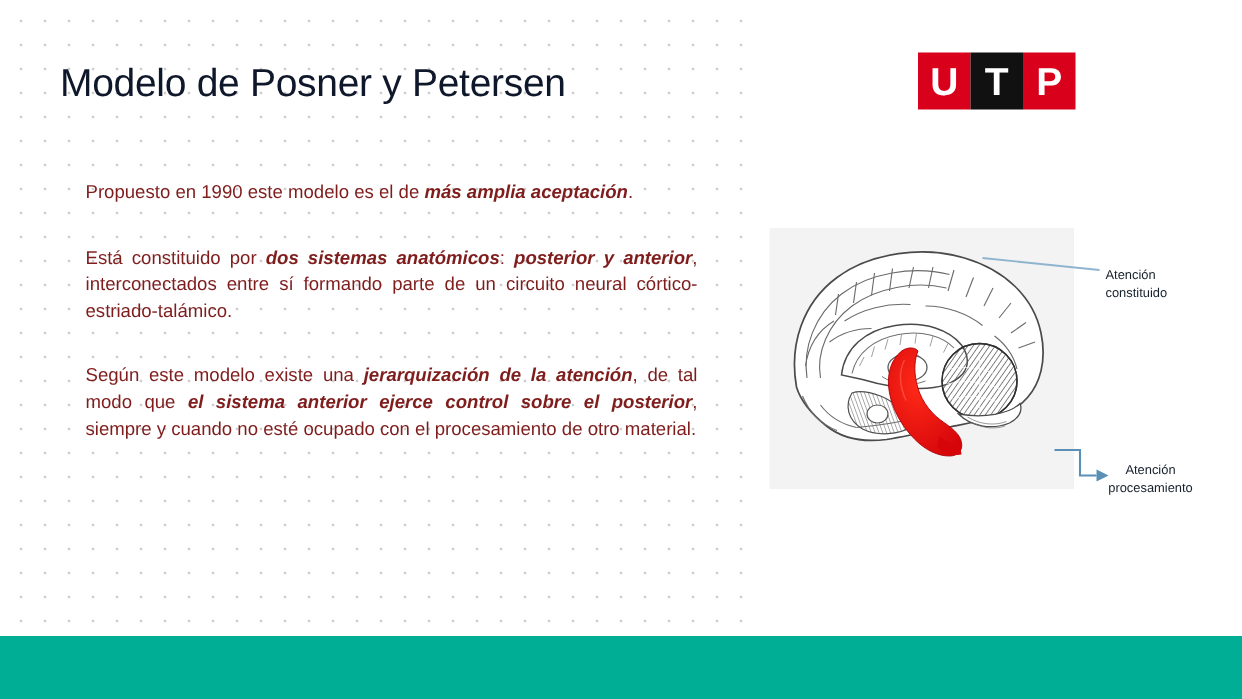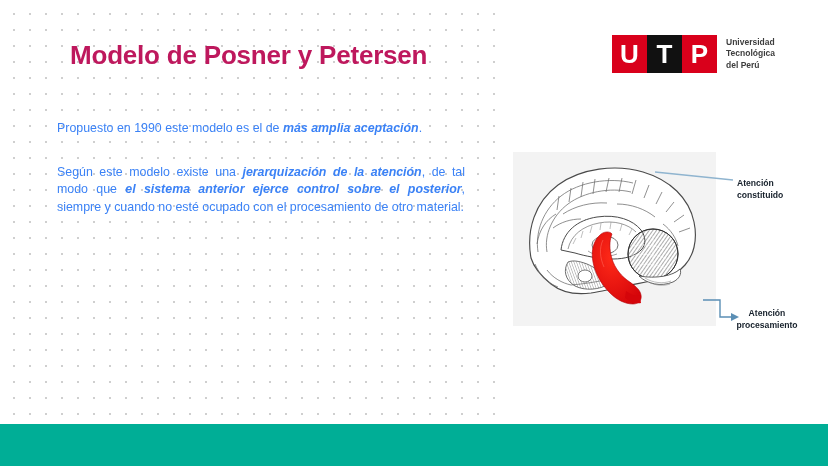--- a/index.html
+++ b/index.html
@@ -30,25 +30,25 @@
     background-image: radial-gradient(#cfcfcf 0.9px, transparent 1.1px);
     background-size: 16px 16px;
     background-position: 6px 6px;
     pointer-events: none;
     z-index: 0;
   }
 
   
   #page-title {
     position: absolute;
-    left: 70px;
+    left: 40px;
     top: 40px;
     font-size: 26px;
-    font-weight: bold;
-    color: #be185d;
+    font-weight: normal;
+    color: #0f172a;
     letter-spacing: -0.2px;
     white-space: nowrap;
     z-index: 4;
   }
 
   
   #utp-logo {
     position: absolute;
     left: 612px;
     top: 35px;
@@ -88,21 +88,21 @@
   #body-copy {
     position: absolute;
     left: 57px;
     top: 120px;
     width: 408px;
     z-index: 3;
   }
   .para {
     font-size: 12.4px;
     line-height: 1.42;
-    color: #3b82f6;
+    color: #7f1d1d;
     text-align: justify;
     margin: 0 0 26px 0;
   }
   .para:last-child { margin-bottom: 2px; }
   .para b, .para .em {
     font-weight: bold;
     font-style: italic;
   }
 
   
@@ -120,21 +120,21 @@
     left: 0;
     top: 0;
     width: 203px;
     height: 174px;
   }
 
   
   .callout {
     position: absolute;
     font-size: 8.6px;
-    font-weight: bold;
+    font-weight: normal;
     color: #16202b;
     line-height: 1.35;
     z-index: 5;
   }
   #callout-voluntaria {
     left: 737px;
     top: 178px;
     text-align: left;
   }
   #callout-involuntaria {
@@ -173,31 +173,27 @@
   <div id="dot-grid"></div>
 
   <div id="page-title">Modelo de Posner y Petersen</div>
 
   <div id="utp-logo">
     <div class="logo-mark">
       <div class="logo-sq red">U</div>
       <div class="logo-sq black">T</div>
       <div class="logo-sq red">P</div>
     </div>
-    <div class="logo-words">
-      <div>Universidad</div>
-      <div>Tecnológica</div>
-      <div>del Perú</div>
-    </div>
   </div>
 
   <div id="body-copy">
 
     <p class="para"><span>Propuesto en 1990 este modelo es el de </span><b>más amplia aceptación</b><span>.</span></p>
 
+    <p class="para"><span>Está constituido por </span><b>dos sistemas anatómicos</b><span>: </span><b>posterior y anterior</b><span>, interconectados entre sí formando parte de un circuito neural córtico-estriado-talámico.</span></p>
 
     <p class="para"><span>Según este modelo existe una </span><b>jerarquización de la atención</b><span>, de tal modo que </span><b>el sistema anterior ejerce control sobre el posterior</b><span>, siempre y cuando no esté ocupado con el procesamiento de otro material.</span></p>
 
   </div>
 
   <div id="figure-panel">
     <svg id="brain-svg" viewBox="0 0 203 174">
       <defs>
         <pattern id="hatch" width="3" height="3" patternUnits="userSpaceOnUse" patternTransform="rotate(35)">
           <line x1="0" y1="0" x2="0" y2="3" stroke="#5a5a5a" stroke-width="1"></line>

